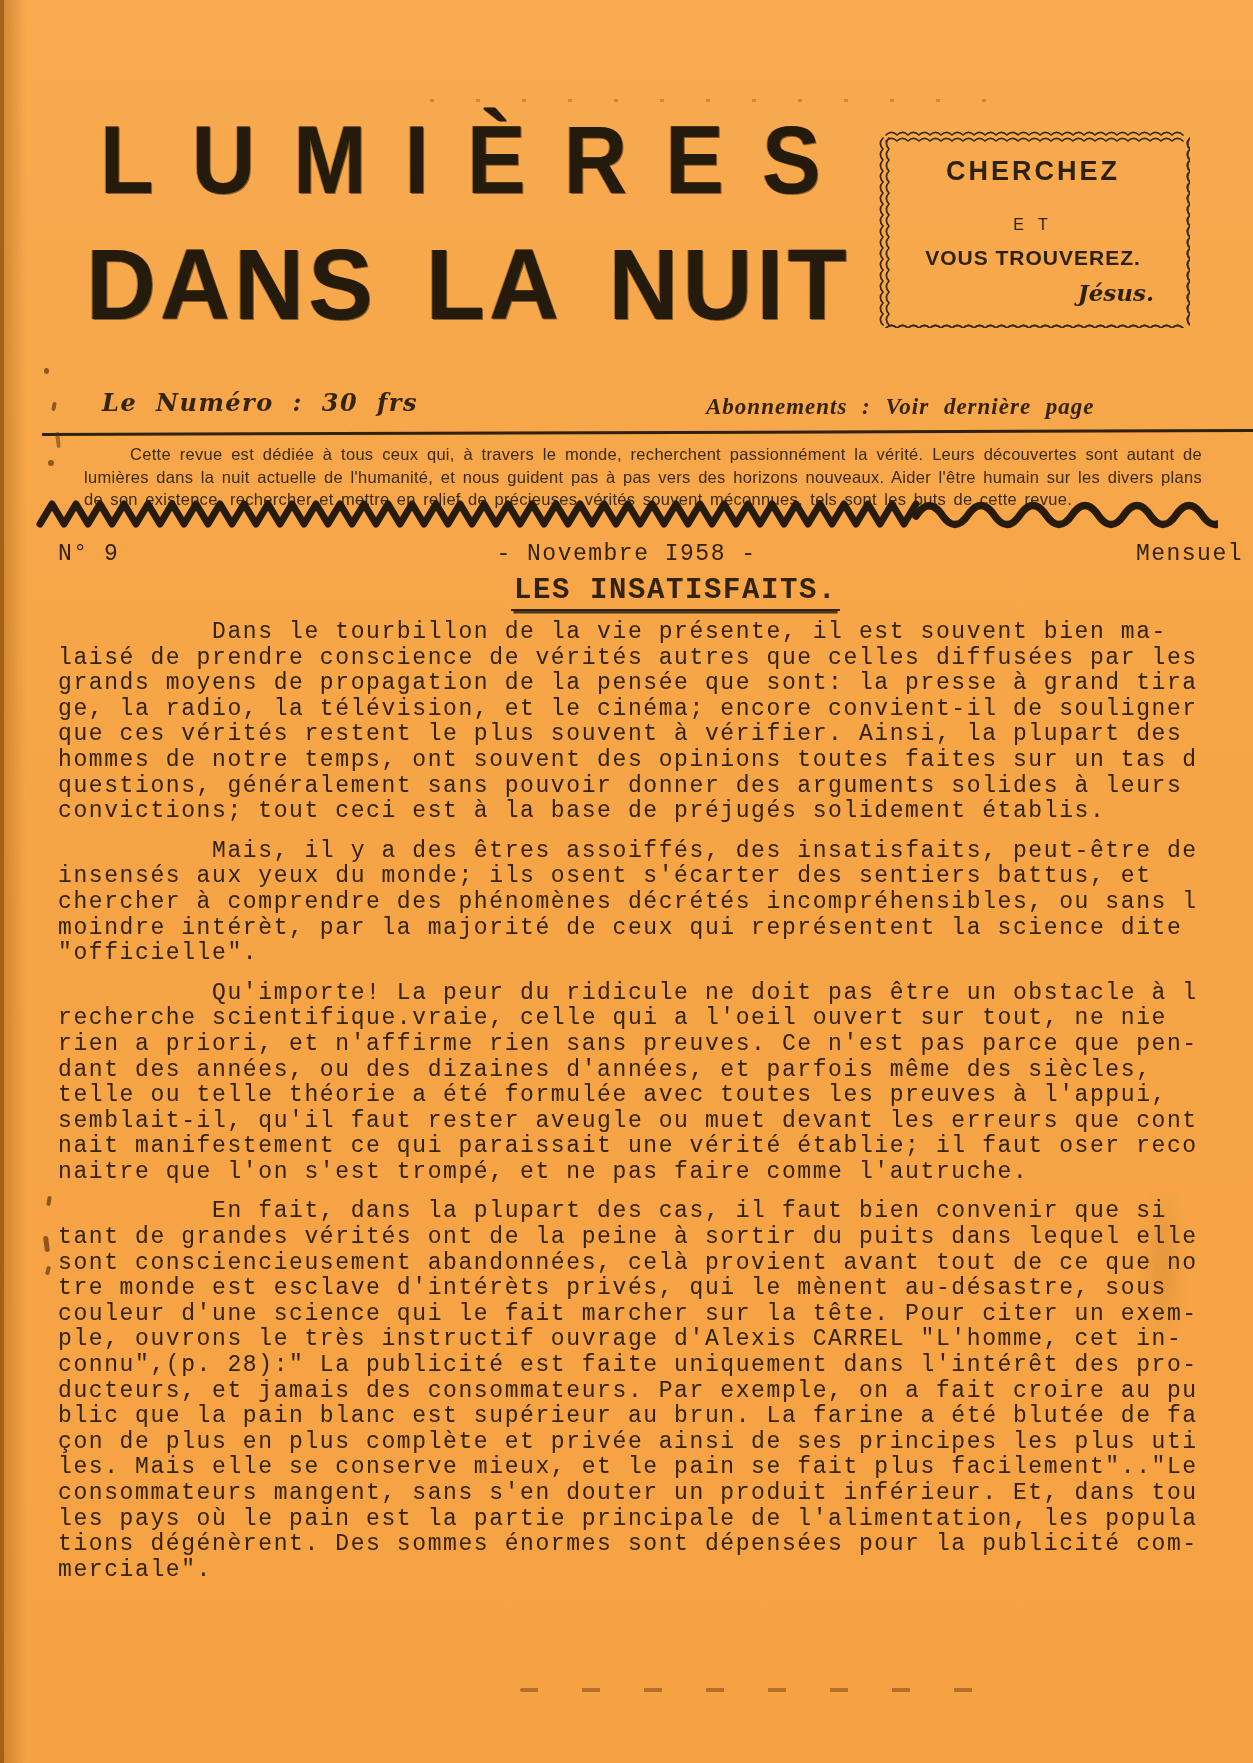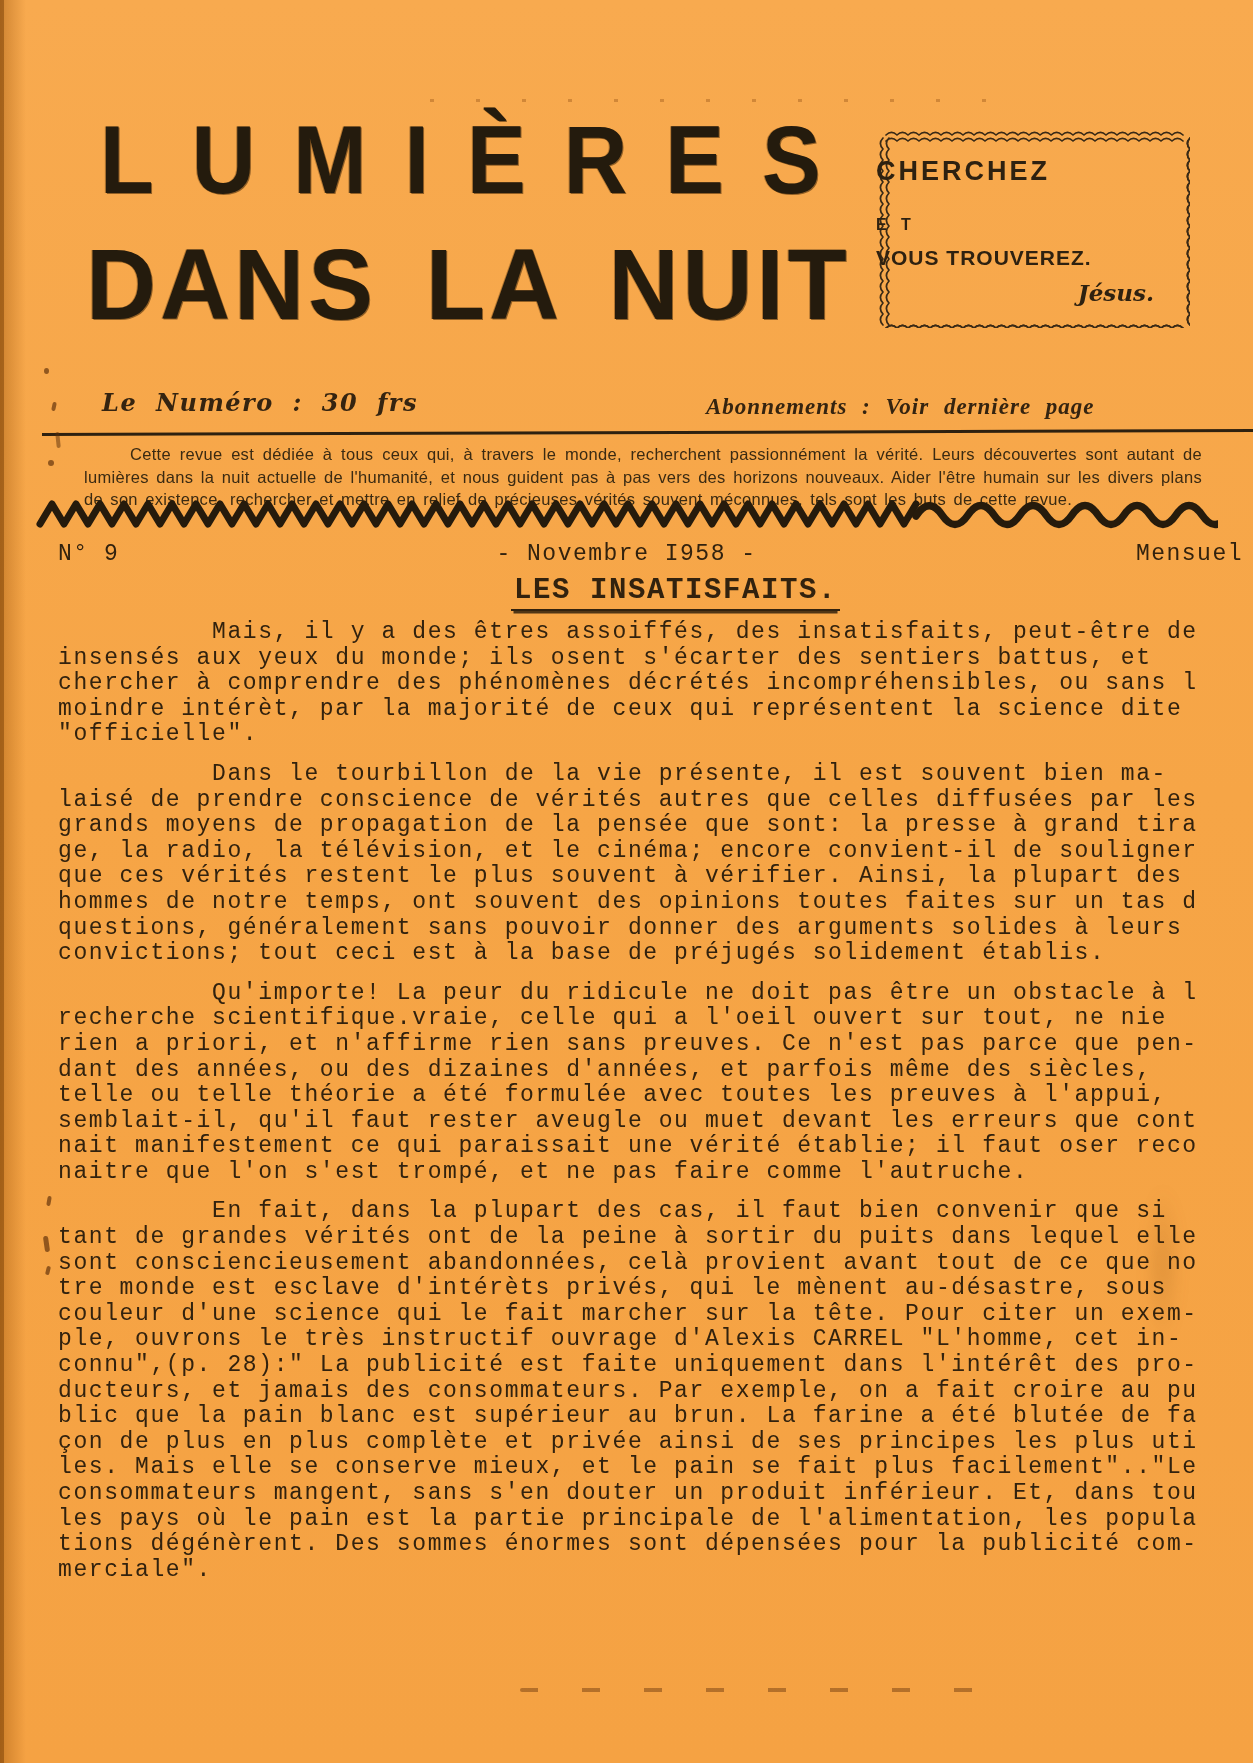--- a/index.html
+++ b/index.html
@@ -30,24 +30,24 @@
     position:absolute;left:86px;top:226px;
     font-size:97px;font-weight:bold;letter-spacing:4px;word-spacing:18px;
     color:#241b0d;transform:scaleY(1.04);transform-origin:top left;
     text-shadow:1px 1px 0 rgba(60,35,5,.55), -1px 0 0 rgba(60,35,5,.35);
     white-space:nowrap;
   }
   
   .motto-box{position:absolute;left:876px;top:128px;width:314px;height:200px;}
   .motto-border{position:absolute;left:0;top:0;}
   .motto-content{position:absolute;left:0;top:0;width:100%;height:100%;
-    display:flex;flex-direction:column;align-items:flex-start;justify-content:center;
+    display:flex;flex-direction:column;align-items:center;justify-content:center;
     padding-top:6px;box-sizing:border-box;color:#2e2110;}
   .motto-l1{font-size:27px;font-weight:bold;letter-spacing:3px;}
-  .motto-l2{font-size:16px;font-weight:bold;letter-spacing:5px;margin-top:29px;}
+  .motto-l2{font-size:16px;font-weight:normal;letter-spacing:5px;margin-top:29px;}
   .motto-l3{font-size:21px;font-weight:bold;letter-spacing:1px;margin-top:12px;white-space:nowrap;}
   .motto-sig{font-family:"DejaVu Serif",serif;font-style:italic;font-weight:bold;
     font-size:23px;margin-top:9px;align-self:flex-end;margin-right:36px;}
   
   .founder-line{position:absolute;left:0;top:333px;width:1040px;text-align:center;
     font-size:17px;letter-spacing:1.5px;word-spacing:6px;color:#3a2a12;}
   
   .script{font-family:"DejaVu Serif",serif;font-style:italic;font-weight:bold;color:#352410;}
   .price-line{position:absolute;left:102px;top:388px;font-size:24px;letter-spacing:1.5px;word-spacing:9px;}
   .subscription-line{position:absolute;left:706px;top:394px;font-size:23px;letter-spacing:1px;word-spacing:8px;font-family:Liberation Serif, serif;}
@@ -136,33 +136,33 @@
 
   <div class="tw issue-number">N° 9</div>
   <div class="tw issue-date">- Novembre I958 -</div>
   <div class="tw issue-frequency">Mensuel</div>
 
   <div class="article-title-wrap">
     <span class="tw article-title">LES INSATISFAITS.</span>
   </div>
 
   <div class="article-body">
-      <div class="para">          Mais, il y a des êtres assoiffés, des insatisfaits, peut-être de
-insensés aux yeux du monde; ils osent s'écarter des sentiers battus, et
-chercher à comprendre des phénomènes décrétés incompréhensibles, ou sans l
-moindre intérèt, par la majorité de ceux qui représentent la science dite
-"officielle".</div>
       <div class="para">          Dans le tourbillon de la vie présente, il est souvent bien ma-
 laisé de prendre conscience de vérités autres que celles diffusées par les
 grands moyens de propagation de la pensée que sont: la presse à grand tira
 ge, la radio, la télévision, et le cinéma; encore convient-il de souligner
 que ces vérités restent le plus souvent à vérifier. Ainsi, la plupart des
 hommes de notre temps, ont souvent des opinions toutes faites sur un tas d
 questions, généralement sans pouvoir donner des arguments solides à leurs
 convictions; tout ceci est à la base de préjugés solidement établis.</div>
+      <div class="para">          Mais, il y a des êtres assoiffés, des insatisfaits, peut-être de
+insensés aux yeux du monde; ils osent s'écarter des sentiers battus, et
+chercher à comprendre des phénomènes décrétés incompréhensibles, ou sans l
+moindre intérèt, par la majorité de ceux qui représentent la science dite
+"officielle".</div>
       <div class="para">          Qu'importe! La peur du ridicule ne doit pas être un obstacle à l
 recherche scientifique.vraie, celle qui a l'oeil ouvert sur tout, ne nie
 rien a priori, et n'affirme rien sans preuves. Ce n'est pas parce que pen-
 dant des années, ou des dizaines d'années, et parfois même des siècles,
 telle ou telle théorie a été formulée avec toutes les preuves à l'appui,
 semblait-il, qu'il faut rester aveugle ou muet devant les erreurs que cont
 nait manifestement ce qui paraissait une vérité établie; il faut oser reco
 naitre que l'on s'est trompé, et ne pas faire comme l'autruche.</div>
       <div class="para">          En fait, dans la plupart des cas, il faut bien convenir que si
 tant de grandes vérités ont de la peine à sortir du puits dans lequel elle

